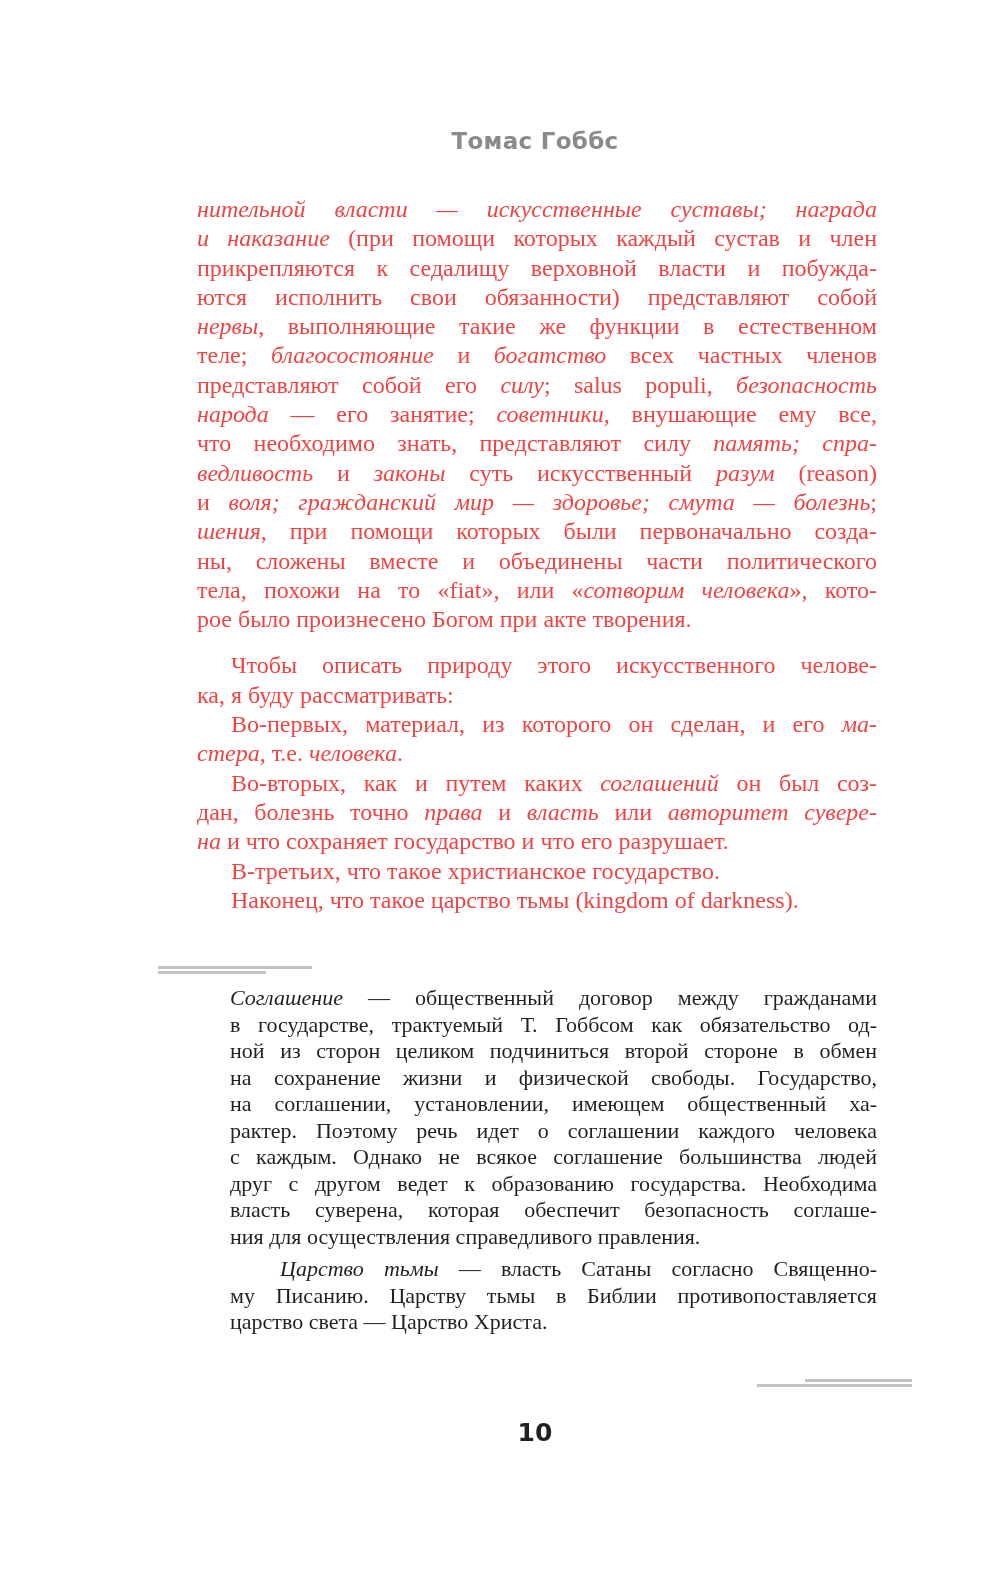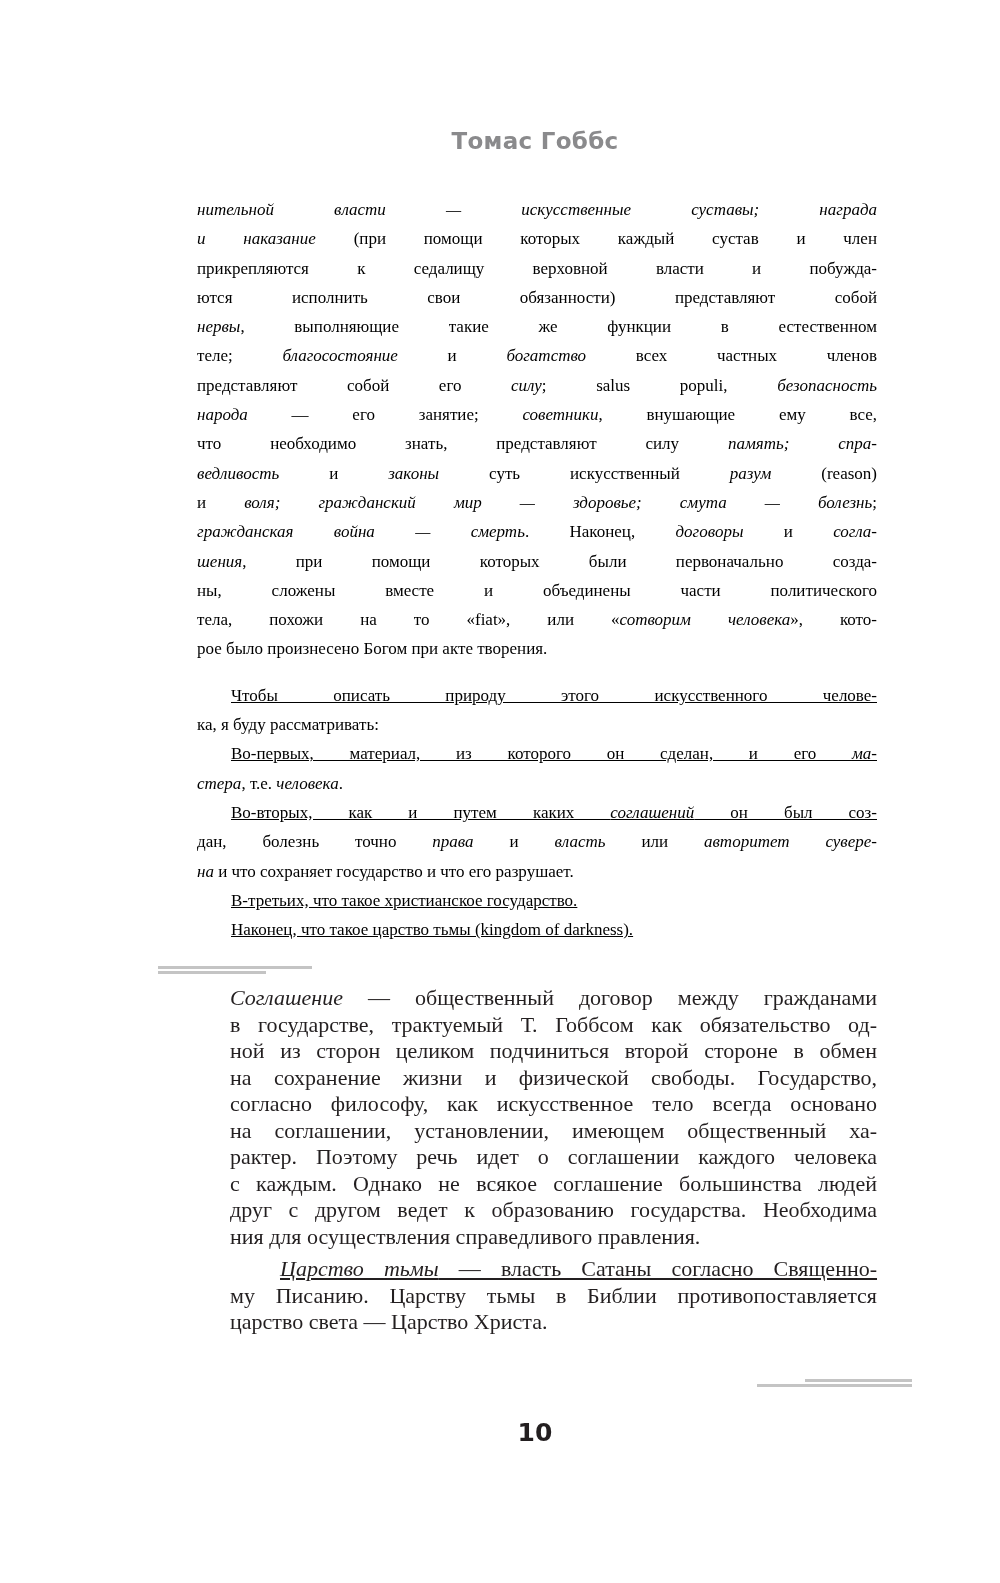--- a/index.html
+++ b/index.html
@@ -4,26 +4,26 @@
 <style>
   html, body { margin: 0; padding: 0; background: #ffffff; }
   body { width: 1000px; height: 1583px; position: relative; overflow: hidden; }
   .running-head {
     position: absolute; top: 128px; left: 0; width: 1070px; text-align: center;
     font-family: "DejaVu Sans", sans-serif; font-size: 23px; font-weight: bold;
     color: #8a8a8c; letter-spacing: 0.3px;
   }
   .main-text {
     position: absolute; left: 197px; top: 195px; width: 680px;
-    font-family: "Liberation Serif", serif; font-size: 17px; line-height: 29.3px;
-    color: #000000;
+    font-family: "Liberation Serif", serif; font-size: 24px; line-height: 29.3px;
+    color: #ef4444;
   }
   .line { display: block; white-space: nowrap; text-align-last: justify; text-align: justify; height: 29.3px; }
   .line.last { text-align-last: left; }
-  .line.indent { padding-left: 34px; text-decoration: underline; }
+  .line.indent { padding-left: 34px; }
   .para-gap { height: 17px; }
   i { font-style: italic; }
   .rule { position: absolute; height: 3px; background: #c4c4c4; }
   .footnote {
     position: absolute; left: 230px; top: 985px; width: 647px;
     font-family: "Liberation Serif", serif; font-size: 22px; line-height: 26.5px;
     color: #231f20;
   }
   .footnote .line { height: 26.5px; }
   .footnote .line.indent { padding-left: 50px; }
@@ -44,21 +44,20 @@
       <span class="line"><i>и наказание</i><span> (при помощи которых каждый сустав и член</span></span>
       <span class="line"><span>прикрепляются к седалищу верховной власти и побужда-</span></span>
       <span class="line"><span>ются исполнить свои обязанности) представляют собой</span></span>
       <span class="line"><i>нервы</i><span>, выполняющие такие же функции в естественном</span></span>
       <span class="line"><span>теле; </span><i>благосостояние</i><span> и </span><i>богатство</i><span> всех частных членов</span></span>
       <span class="line"><span>представляют собой его </span><i>силу</i><span>; salus populi, </span><i>безопасность</i></span>
       <span class="line"><i>народа</i><span> — его занятие; </span><i>советники</i><span>, внушающие ему все,</span></span>
       <span class="line"><span>что необходимо знать, представляют силу </span><i>память; спра-</i></span>
       <span class="line"><i>ведливость</i><span> и </span><i>законы</i><span> суть искусственный </span><i>разум</i><span> (reason)</span></span>
       <span class="line"><span>и </span><i>воля; гражданский мир — здоровье; смута — болезнь</i><span>;</span></span>
-      <span class="line"><i>гражданская война — смерть</i><span>. Наконец, </span><i>договоры</i><span> и </span><i>согла-</i></span>
       <span class="line"><i>шения</i><span>, при помощи которых были первоначально созда-</span></span>
       <span class="line"><span>ны, сложены вместе и объединены части политического</span></span>
       <span class="line"><span>тела, похожи на то «fiat», или «</span><i>сотворим человека</i><span>», кото-</span></span>
       <span class="line last"><span>рое было произнесено Богом при акте творения.</span></span>
     </div>
   <div class="para-gap"></div>
   <div id="p2">
       <span class="line indent"><span>Чтобы описать природу этого искусственного челове-</span></span>
       <span class="line last"><span>ка, я буду рассматривать:</span></span>
       <span class="line indent"><span>Во-первых, материал, из которого он сделан, и его </span><i>ма-</i></span>
@@ -72,25 +71,25 @@
 </div>
 
 <div class="rule" style="left:158px; top:966px; width:154px;"></div>
 <div class="rule" style="left:158px; top:971px; width:108px; top:971px;"></div>
 
 <div class="footnote" id="fn">
     <span class="line"><i>Соглашение</i><span> — общественный договор между гражданами</span></span>
     <span class="line"><span>в государстве, трактуемый Т. Гоббсом как обязательство од-</span></span>
     <span class="line"><span>ной из сторон целиком подчиниться второй стороне в обмен</span></span>
     <span class="line"><span>на сохранение жизни и физической свободы. Государство,</span></span>
-    <span class="line"><span>согласно философу, как искусственное тело всегда основано</span></span>
     <span class="line"><span>на соглашении, установлении, имеющем общественный ха-</span></span>
     <span class="line"><span>рактер. Поэтому речь идет о соглашении каждого человека</span></span>
     <span class="line"><span>с каждым. Однако не всякое соглашение большинства людей</span></span>
     <span class="line"><span>друг с другом ведет к образованию государства. Необходима</span></span>
+    <span class="line"><span>власть суверена, которая обеспечит безопасность соглаше-</span></span>
     <span class="line last"><span>ния для осуществления справедливого правления.</span></span>
     <div class="fn-gap"></div>
     <div>
       <span class="line indent"><i>Царство тьмы</i><span> — власть Сатаны согласно Священно-</span></span>
       <span class="line"><span>му Писанию. Царству тьмы в Библии противопоставляется</span></span>
       <span class="line last"><span>царство света — Царство Христа.</span></span>
     </div>
   </div>
 
 <div class="rule" style="left:805px; top:1379px; width:107px;"></div>

